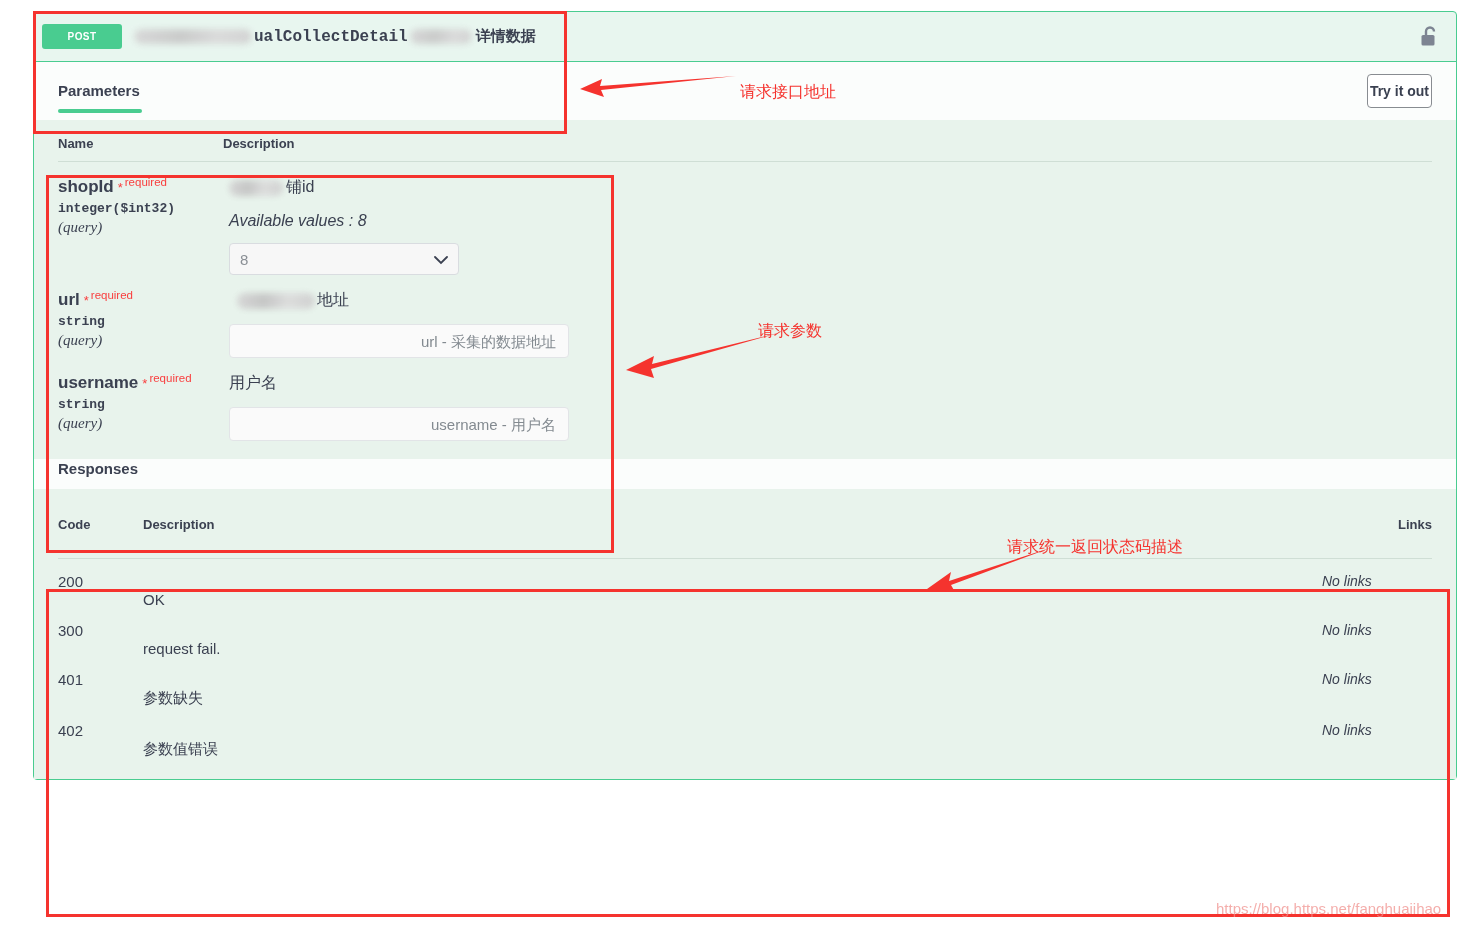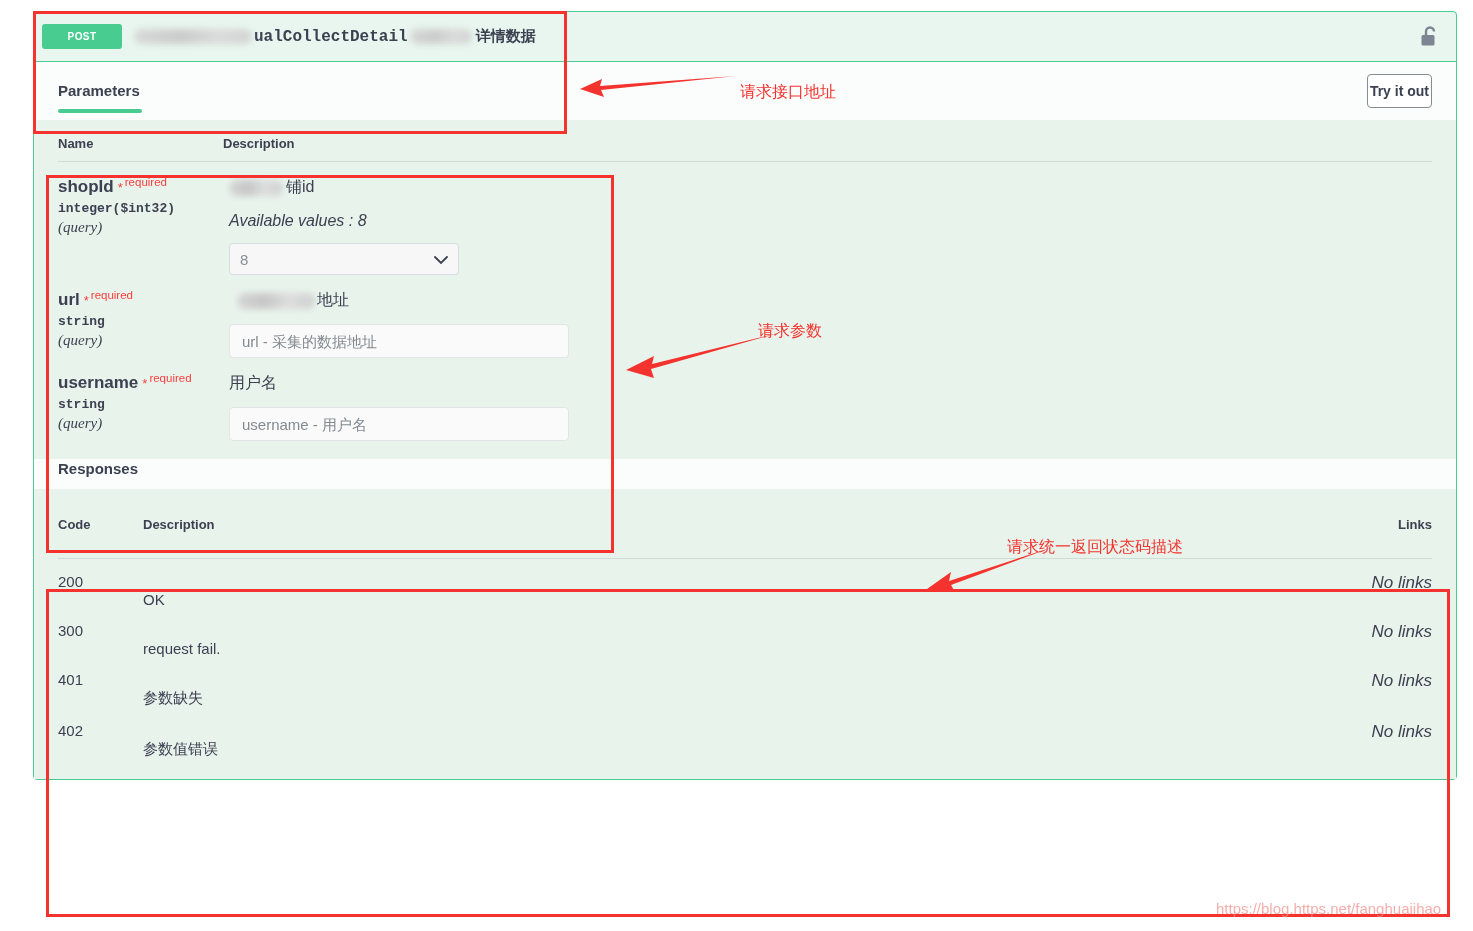--- a/index.html
+++ b/index.html
@@ -244,20 +244,21 @@
     height: 34px;
     background: #fafafa;
     border: 1px solid #e2e4e7;
     border-radius: 4px;
     padding: 0 12px;
     box-sizing: border-box;
     font-size: 15px;
     color: #6f757c;
     font-family: "Liberation Sans", sans-serif;
     outline: none;
+    text-align: right;
   }
   .text-input::placeholder { color: #838a90; opacity: 1; }
 
   
   .responses-title-band {
     background: #fbfdfc;
     padding: 1px 24px 12px 24px;
   }
   .responses-title {
     font-size: 15px;
@@ -291,23 +292,23 @@
     font-family: "Liberation Sans", sans-serif;
   }
   .resp-desc {
     flex: 1;
     font-size: 15px;
     color: #3b4151;
     padding-top: 18px;
   }
   .resp-links {
     width: 110px;
-    text-align: right;
+    text-align: left;
     font-style: italic;
-    font-size: 17px;
+    font-size: 14px;
     color: #3b4151;
   }
 
   
   .redbox {
     position: absolute;
     border: 3px solid #f5332e;
     box-sizing: border-box;
     pointer-events: none;
   }

